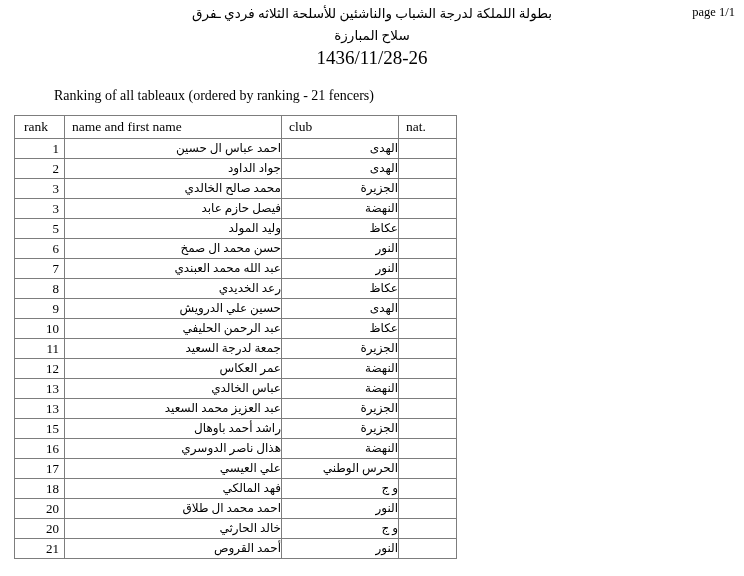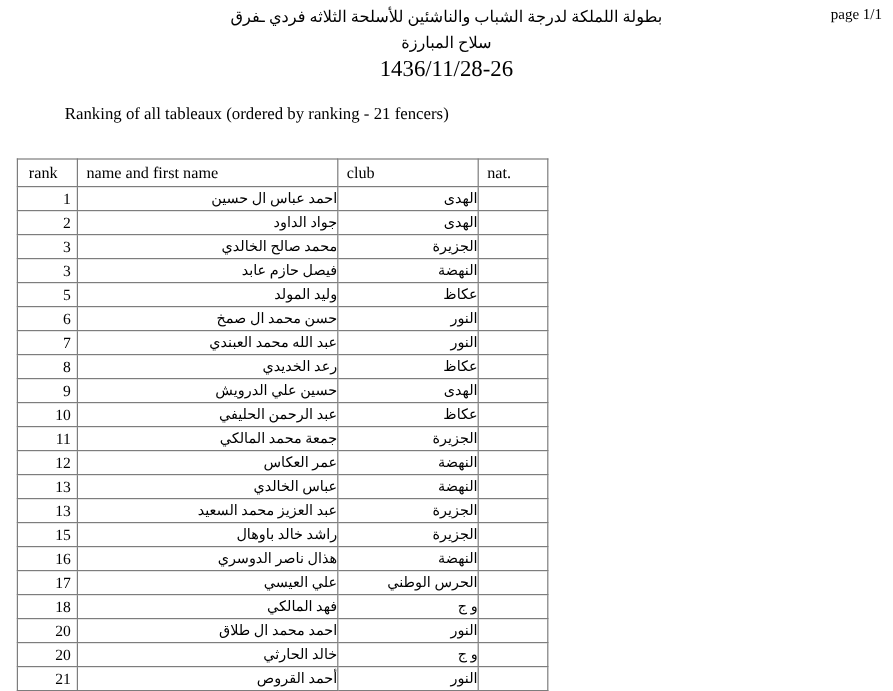--- a/index.html
+++ b/index.html
@@ -46,21 +46,21 @@
   .section-heading {
     position: absolute;
     top: 88px;
     left: 14px;
     font-size: 14px;
     white-space: nowrap;
     margin-left: 40px;
   }
   table.ranking {
     position: absolute;
-    top: 132px;
+    top: 115px;
     left: 14px;
     border-collapse: collapse;
     table-layout: fixed;
   }
   .ranking th, .ranking td {
     border: 1px solid #7d7d7d;
     overflow: hidden;
     white-space: nowrap;
     vertical-align: middle;
     padding: 0;
@@ -175,21 +175,21 @@
           <td class="c-nat"></td>
         </tr>
         <tr>
           <td class="c-rank">10</td>
           <td class="c-name" dir="rtl">عبد الرحمن الحليفي</td>
           <td class="c-club" dir="rtl">عكاظ</td>
           <td class="c-nat"></td>
         </tr>
         <tr>
           <td class="c-rank">11</td>
-          <td class="c-name" dir="rtl">جمعة محمد المالكي</td>
+          <td class="c-name" dir="rtl">جمعة لدرجة السعيد</td>
           <td class="c-club" dir="rtl">الجزيرة</td>
           <td class="c-nat"></td>
         </tr>
         <tr>
           <td class="c-rank">12</td>
           <td class="c-name" dir="rtl">عمر العكاس</td>
           <td class="c-club" dir="rtl">النهضة</td>
           <td class="c-nat"></td>
         </tr>
         <tr>
@@ -199,21 +199,21 @@
           <td class="c-nat"></td>
         </tr>
         <tr>
           <td class="c-rank">13</td>
           <td class="c-name" dir="rtl">عبد العزيز محمد السعيد</td>
           <td class="c-club" dir="rtl">الجزيرة</td>
           <td class="c-nat"></td>
         </tr>
         <tr>
           <td class="c-rank">15</td>
-          <td class="c-name" dir="rtl">راشد خالد باوهال</td>
+          <td class="c-name" dir="rtl">راشد أحمد باوهال</td>
           <td class="c-club" dir="rtl">الجزيرة</td>
           <td class="c-nat"></td>
         </tr>
         <tr>
           <td class="c-rank">16</td>
           <td class="c-name" dir="rtl">هذال ناصر الدوسري</td>
           <td class="c-club" dir="rtl">النهضة</td>
           <td class="c-nat"></td>
         </tr>
         <tr>

